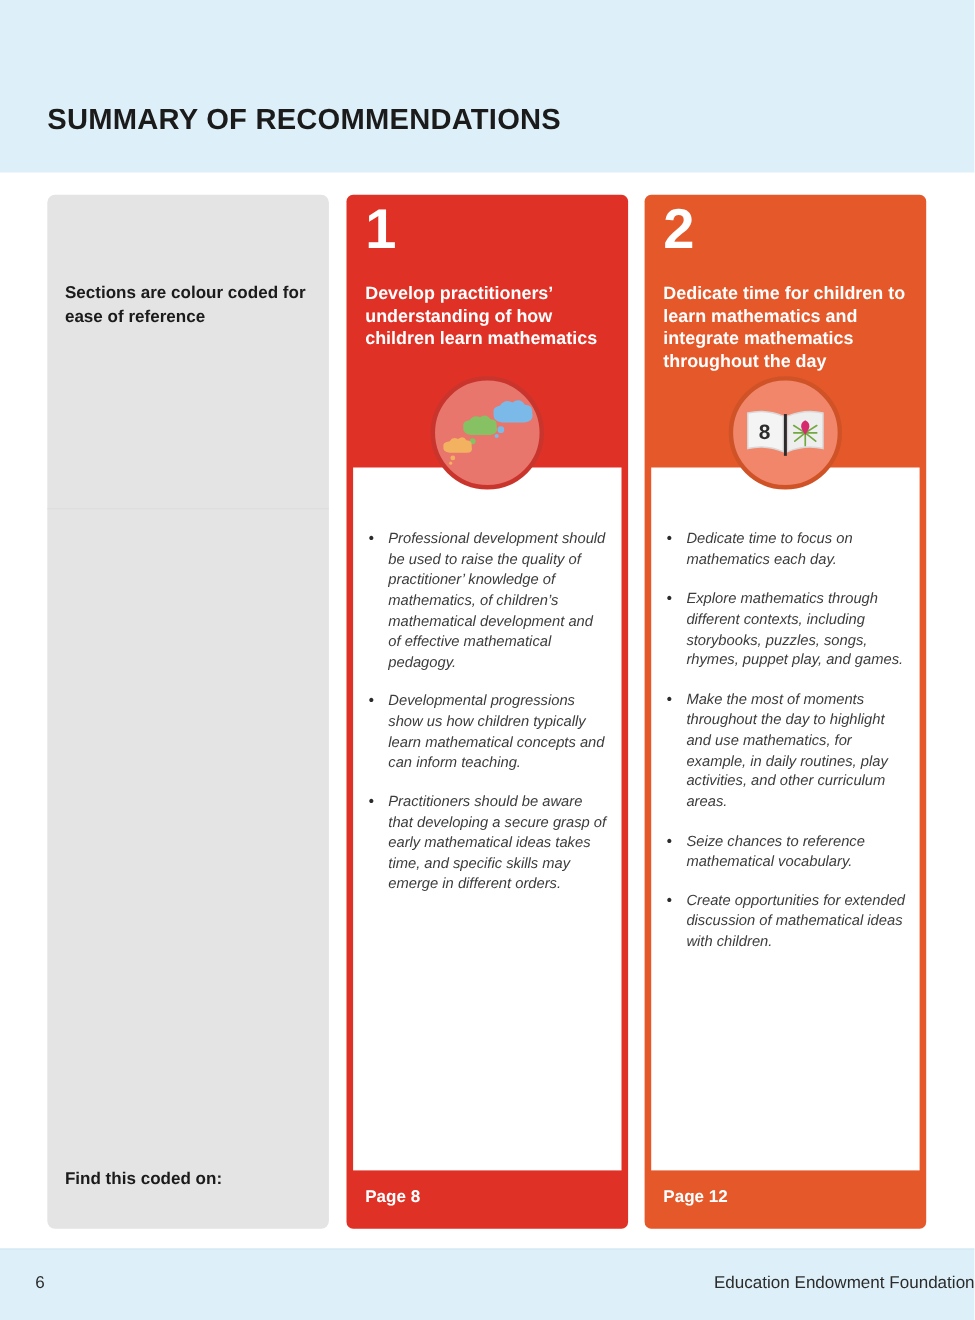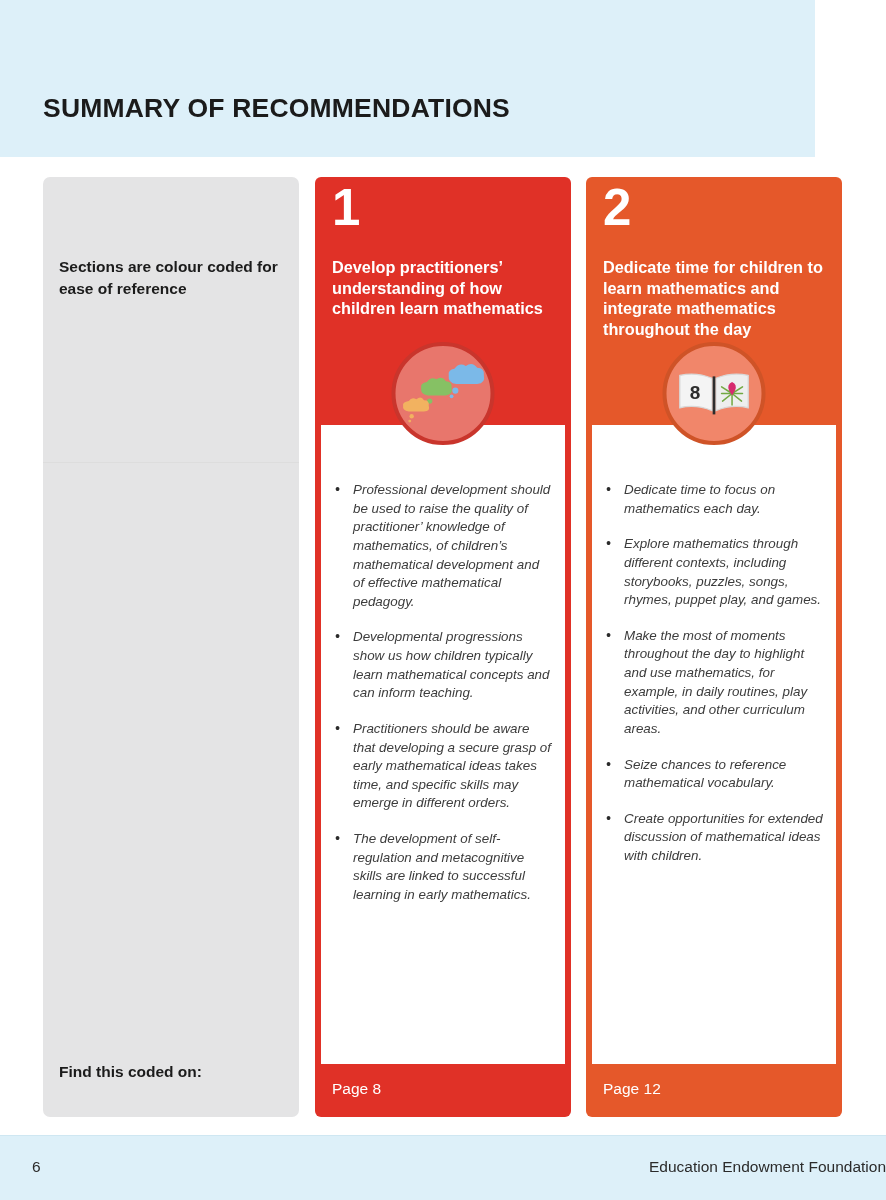--- a/index.html
+++ b/index.html
@@ -10,21 +10,21 @@
     background: #ffffff;
     font-family: "Liberation Sans", sans-serif;
     overflow: hidden;
     position: relative;
   }
 
   
   .top-band {
     position: absolute;
     left: 0; top: 0;
-    width: 815px; height: 157px;
+    width: 886px; height: 157px;
     background: #ddf0f9;
   }
   .page-title {
     position: absolute;
     left: 43px; top: 93px;
     font-size: 26.5px;
     font-weight: bold;
     letter-spacing: 0.2px;
     color: #1b1b1b;
     font-family: "Liberation Sans", sans-serif;
@@ -143,21 +143,21 @@
     position: absolute;
     left: 0;
     bottom: 0;
     width: 100%;
     height: 53px;
   }
   .card-foot span {
     position: absolute;
     left: 17px; top: 16px;
     font-size: 15.5px;
-    font-weight: normal;
+    font-weight: bold;
     color: #ffffff;
   }
 
   
   .icon-badge {
     position: absolute;
     top: 185px;
     left: 50%;
     transform: translateX(-50%);
     width: 103px; height: 103px;
@@ -209,21 +209,20 @@
   <div class="card card-1">
     <div class="card-head">
       <div class="card-number">1</div>
       <div class="card-heading">Develop practitioners’ understanding of how children learn mathematics</div>
     </div>
     <div class="card-body">
       <ul class="bullets">
         <li>Professional development should be used to raise the quality of practitioner’ knowledge of mathematics, of children’s mathematical development and of effective mathematical pedagogy.</li>
         <li>Developmental progressions show us how children typically learn mathematical concepts and can inform teaching.</li>
         <li>Practitioners should be aware that developing a secure grasp of early mathematical ideas takes time, and specific skills may emerge in different orders.</li>
-        <li>The development of self-regulation and metacognitive skills are linked to successful learning in early mathematics.</li>
       </ul>
     </div>
     <div class="card-foot">
       <span>Page 8</span>
     </div>
   </div>
 
   <div class="icon-badge badge-1" style="left:443px;">
     <svg viewBox="0 0 100 100" aria-hidden="true">
       <g>

